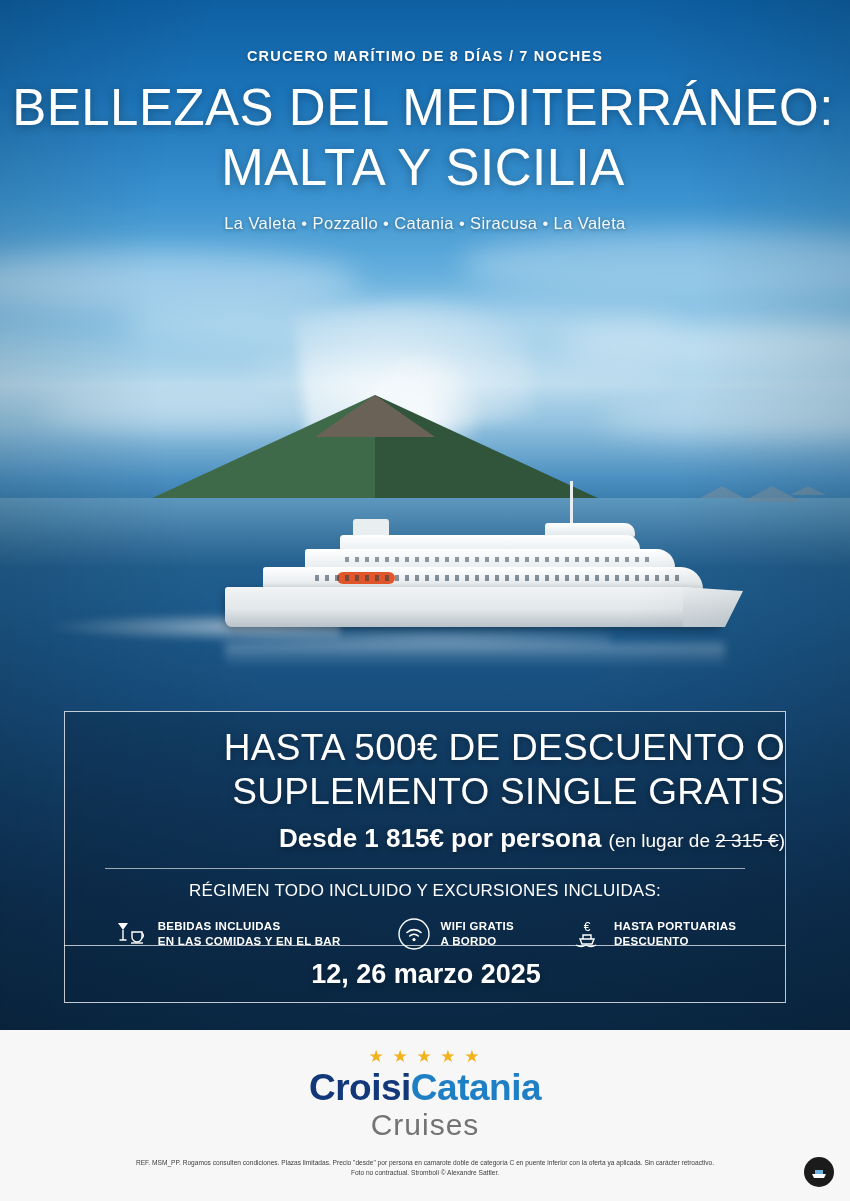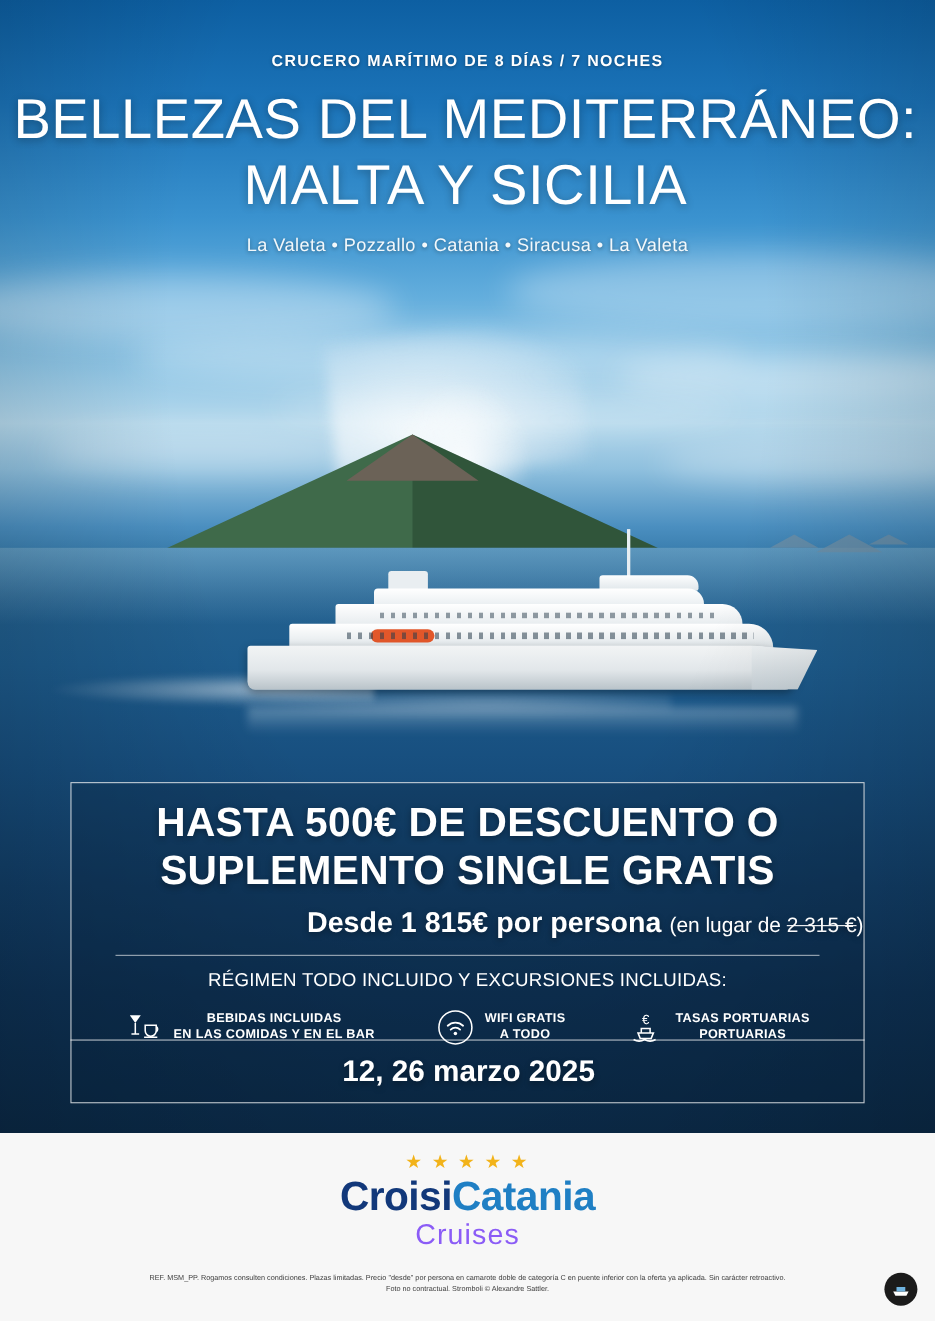--- a/index.html
+++ b/index.html
@@ -259,24 +259,25 @@
     left: 64px; top: 711px;
     width: 722px; height: 292px;
     border: 1px solid rgba(255,255,255,0.75);
     background: rgba(10,32,56,0.30);
     color: #fff;
     text-align: center;
   }
   .offer-h1 {
     margin-top: 14px;
     font-size: 37px;
-    font-weight: 700;
+    font-weight: 400;
     line-height: 1.18;
     letter-spacing: 0.3px;
     text-shadow: 0 2px 6px rgba(0,0,0,0.35);
+    text-align: right;
   }
   .offer-price {
     margin-top: 10px;
     font-size: 26px;
     font-weight: 600;
     text-shadow: 0 2px 6px rgba(0,0,0,0.35);
     text-align: right;
   }
   .offer-price .old {
     font-size: 19px;
@@ -301,21 +302,21 @@
     align-items: center;
     gap: 56px;
     margin-top: 16px;
   }
   .perk { display: flex; align-items: center; gap: 10px; }
   .perk-ico {
     width: 34px; height: 34px;
     display: flex; align-items: center; justify-content: center;
   }
   .perk-txt {
-    text-align: center;
+    text-align: left;
     font-size: 11.5px;
     font-weight: bold;
     line-height: 1.35;
     letter-spacing: 0.3px;
   }
   .dates-sep {
     margin: 16px auto 0;
     width: 722px; height: 1px;
     background: rgba(255,255,255,0.7);
     position: absolute; left: -1px; bottom: 56px;
@@ -342,22 +343,22 @@
   .logo-main {
     margin-top: 4px;
     font-size: 37px;
     font-weight: bold;
     letter-spacing: -0.5px;
     line-height: 1.05;
   }
   .logo-croisi { color: #12387a; }
   .logo-europe { color: #1f7fc4; }
   .logo-cruises {
-    font-size: 26px;
-    color: #8b5cf6;
+    font-size: 30px;
+    color: #737373;
     font-weight: 400;
     letter-spacing: 1px;
     line-height: 1.1;
   }
   .legal {
     position: absolute; left: 0; bottom: 22px; width: 850px;
     text-align: center;
     font-size: 6.6px;
     color: #3d3d3d;
     line-height: 1.6;
@@ -464,36 +465,36 @@
           <div class="perk-ico">
             <svg width="32" height="32" viewBox="0 0 32 32">
               <circle cx="16" cy="16" r="15" fill="none" stroke="#ffffff" stroke-width="1.4"></circle>
               <path d="M9 14.5 a10 10 0 0 1 14 0" fill="none" stroke="#ffffff" stroke-width="1.6" stroke-linecap="round"></path>
               <path d="M11.7 18 a6.2 6.2 0 0 1 8.6 0" fill="none" stroke="#ffffff" stroke-width="1.6" stroke-linecap="round"></path>
               <circle cx="16" cy="21.6" r="1.6" fill="#ffffff"></circle>
             </svg>
           </div>
           <div class="perk-txt">
             <div>WIFI GRATIS</div>
-            <div>A TODO</div>
+            <div>A BORDO</div>
           </div>
         </div>
 
         <div class="perk">
           <div class="perk-ico">
             <svg width="34" height="32" viewBox="0 0 34 32" fill="none" stroke="#ffffff" stroke-width="1.4">
               <text x="17" y="13" font-size="12" fill="#ffffff" stroke="none" text-anchor="middle" font-family="Liberation Sans, sans-serif">€</text>
               <path d="M10 21 h14 l-2 5 h-10 z"></path>
               <path d="M13 21 v-4 h8 v4"></path>
               <path d="M6 27 q5 3 10 0 q5 3 10 0"></path>
             </svg>
           </div>
           <div class="perk-txt">
-            <div>TASAS PORTUARIAS</div>
-            <div>PORTUARIAS</div>
+            <div>HASTA PORTUARIAS</div>
+            <div>DESCUENTO</div>
           </div>
         </div>
 
       </div>
 
       <div class="dates-sep"></div>
       <div class="dates">12, 26 marzo 2025</div>
     </div>
   </div>
 

